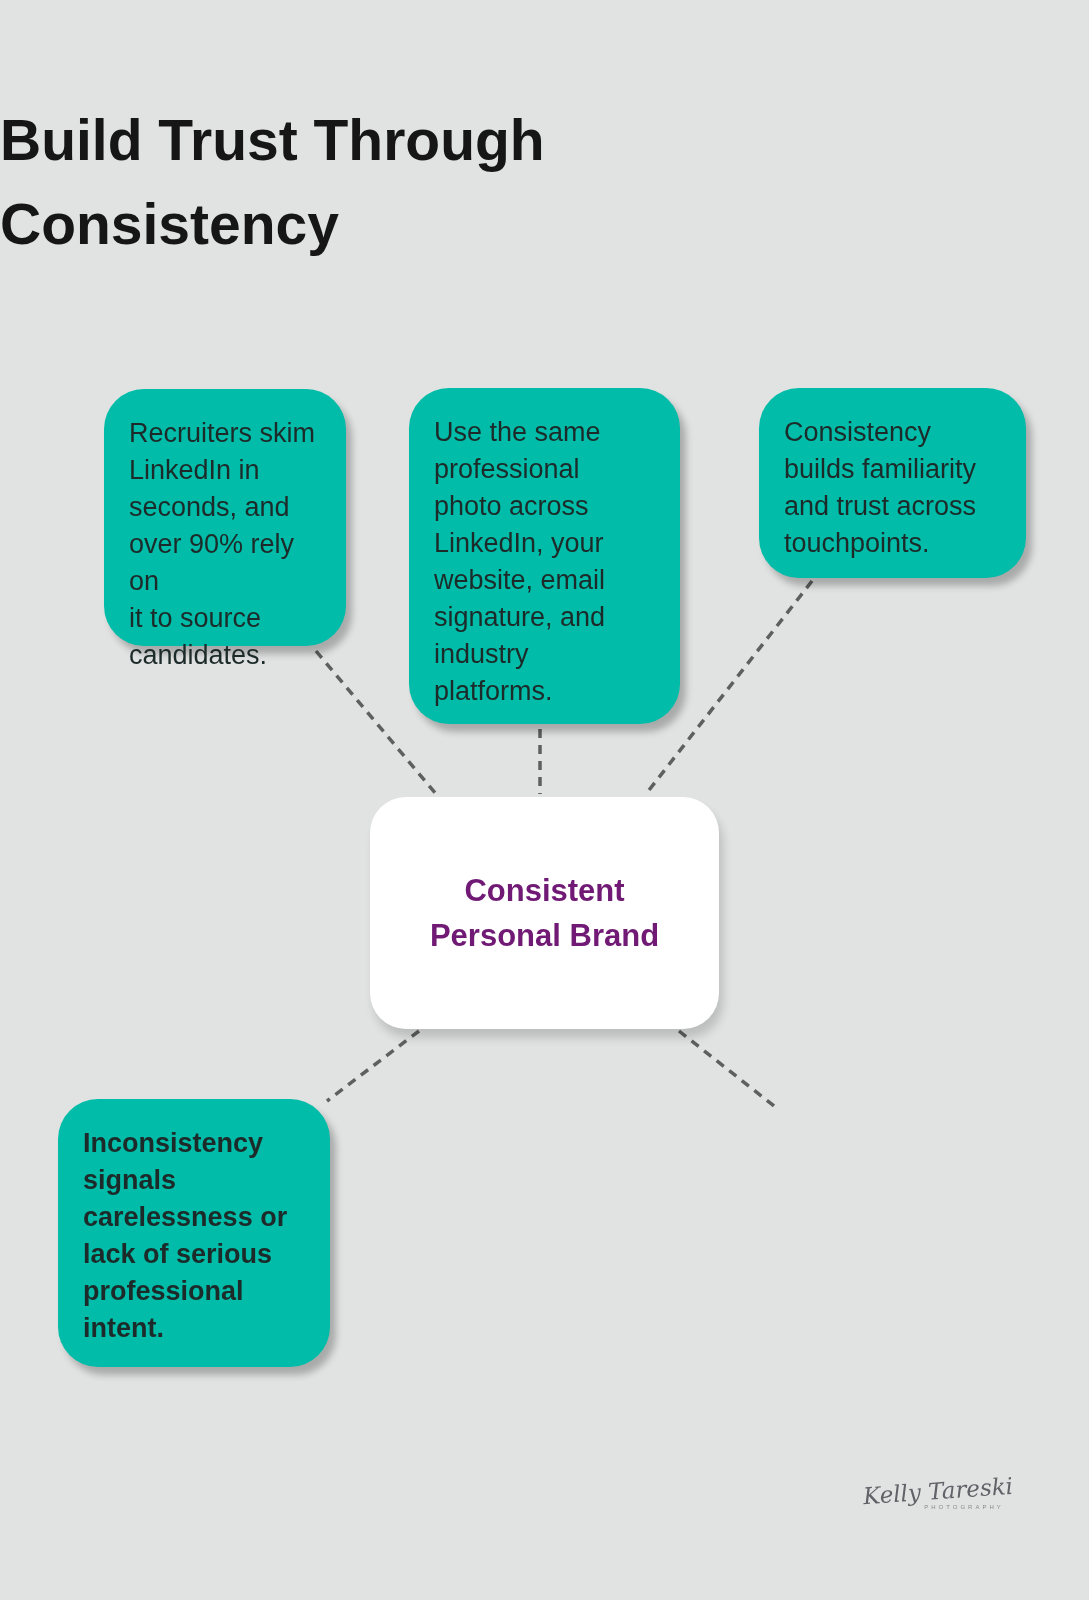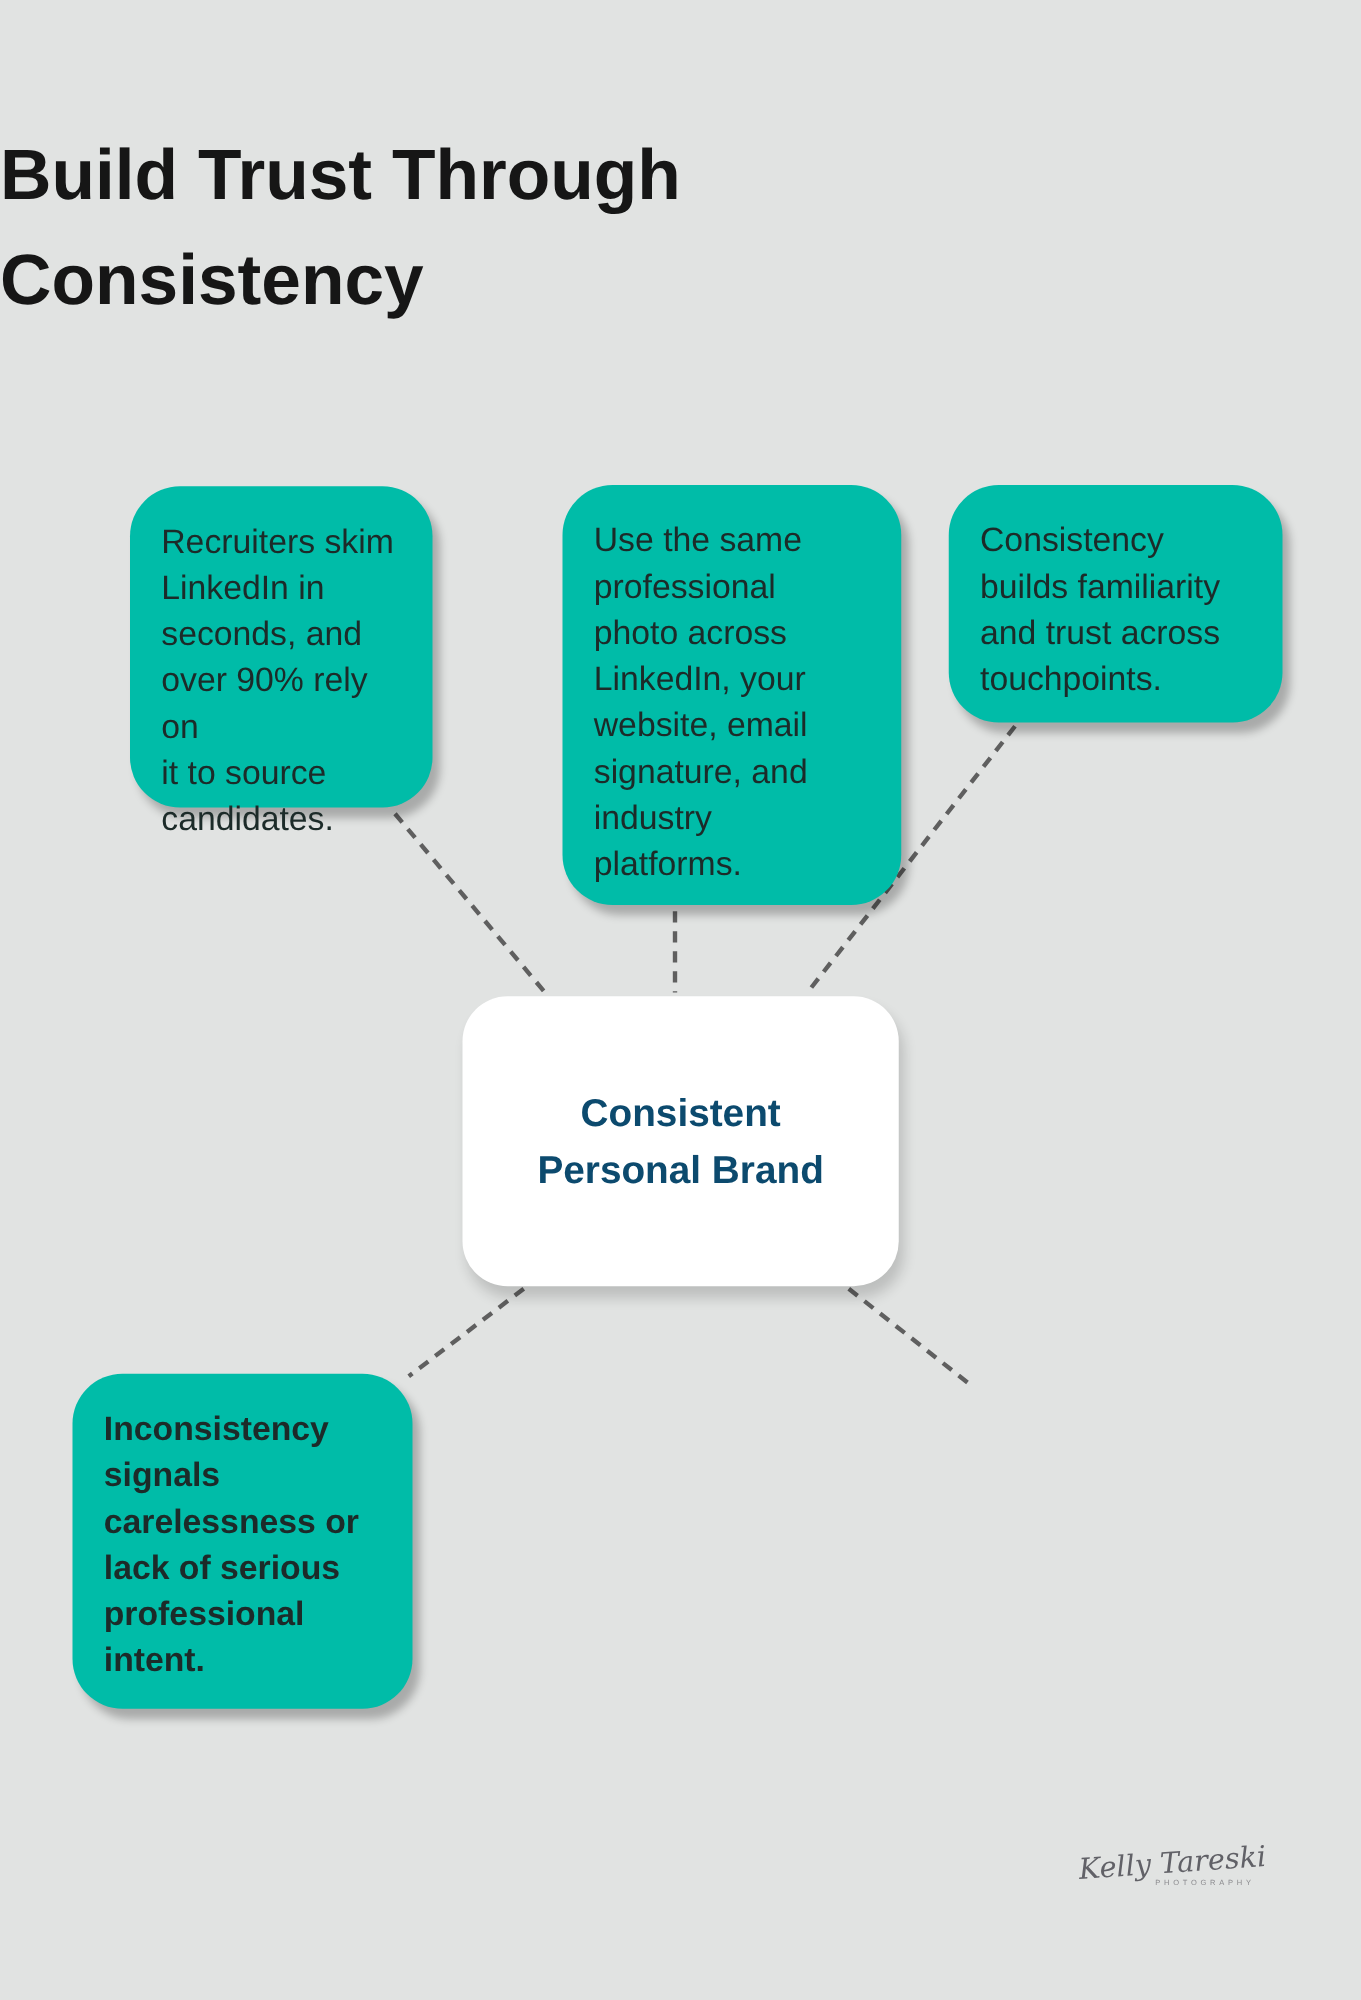--- a/index.html
+++ b/index.html
@@ -41,41 +41,41 @@
     background: #00BCA8;
     border-radius: 40px;
     color: #1C2B29;
     font-size: 27px;
     line-height: 37px;
     padding: 26px 18px 0 25px;
     white-space: pre-line;
     box-shadow: 6px 8px 7px rgba(0,0,0,0.25);
   }
   #node-tl { left: 76px;  top: 389px;  width: 242px; height: 257px; margin-left: 28px; }
-  #node-tm { left: 409px; top: 388px;  width: 271px; height: 336px; margin-left: 41px; }
+  #node-tm { left: 409px; top: 388px;  width: 271px; height: 336px; }
   #node-tr { left: 759px; top: 388px;  width: 267px; height: 190px; }
   #node-bl { left: 58px;  top: 1099px; width: 272px; height: 268px; font-weight: bold; }
   #node-br { left: 758px; top: 1098px; width: 275px; height: 231px; }
   .center-node {
     position: absolute;
     left: 370px;
     top: 797px;
     width: 349px;
     height: 232px;
     box-sizing: border-box;
     background: #FFFFFF;
     border-radius: 36px;
     display: flex;
     align-items: center;
     justify-content: center;
     text-align: center;
     font-weight: 700;
     font-size: 31px;
     line-height: 45px;
-    color: #0c4a6e;
+    color: #701a75;
     white-space: pre-line;
     box-shadow: 4px 9px 10px rgba(0,0,0,0.16);
   }
   .signature {
     position: absolute;
     top: 1478px;
     right: 56px;
     width: 190px;
     text-align: center;
     color: #4B4B52;

